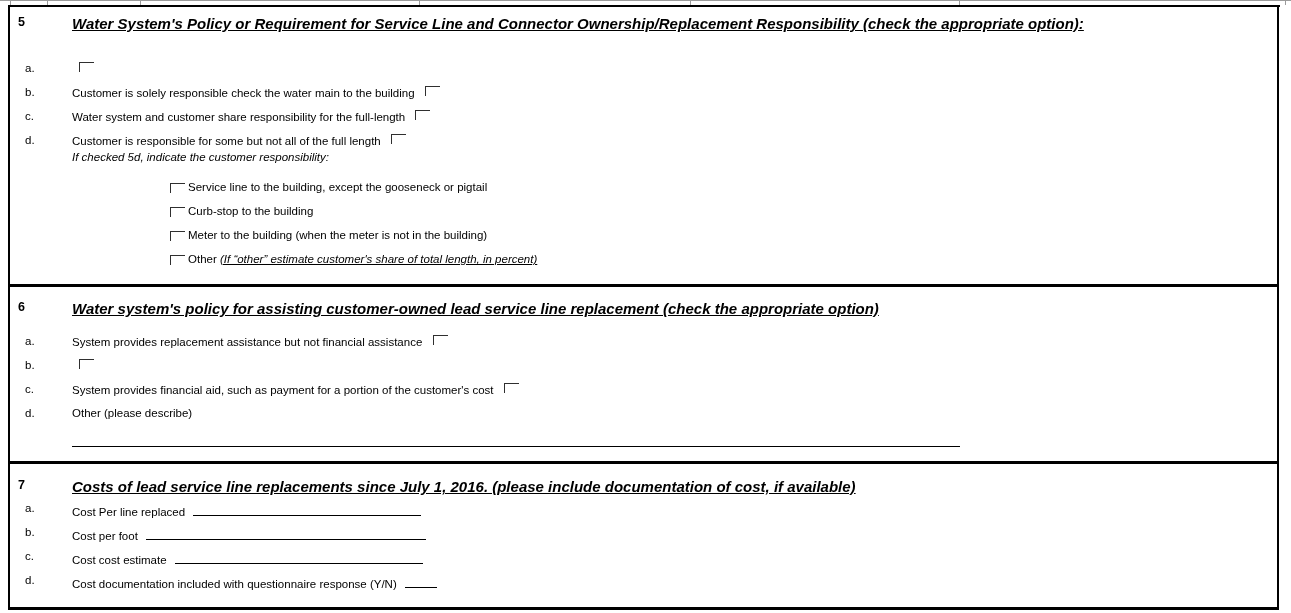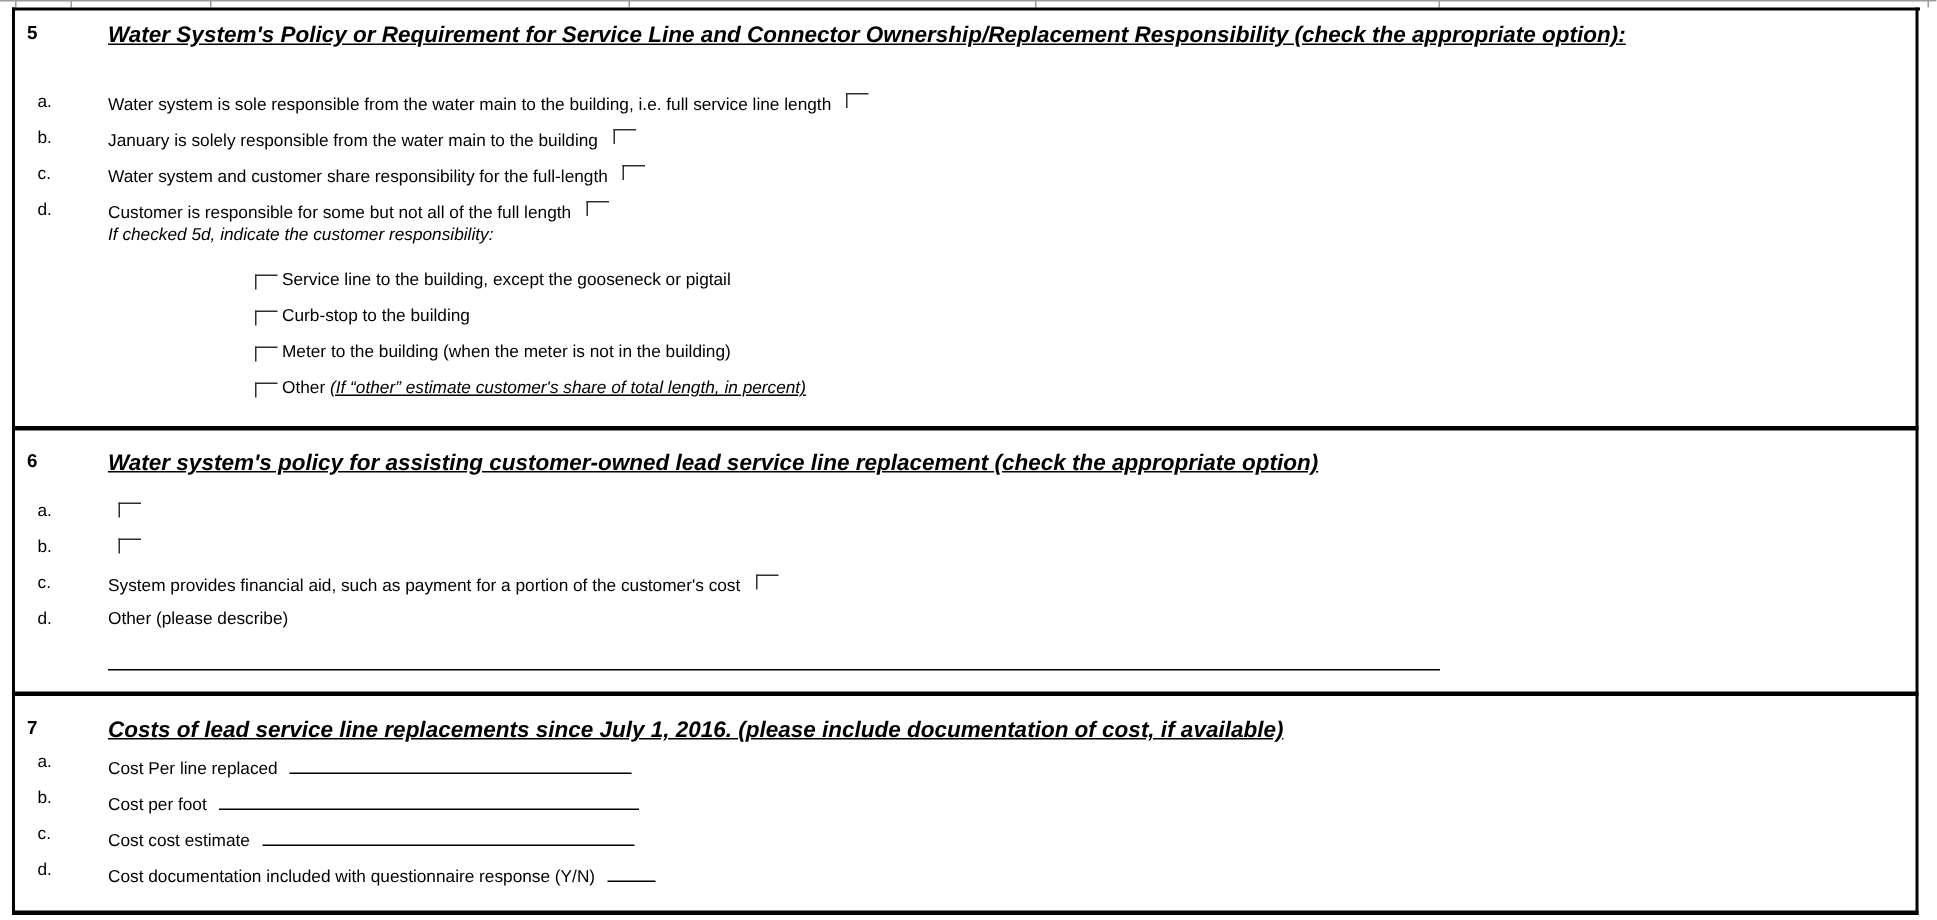--- a/index.html
+++ b/index.html
@@ -60,26 +60,25 @@
 <div class="bline" style="left:8px; top:284px; width:1271px; height:3px;"></div>
 <div class="bline" style="left:8px; top:461px; width:1271px; height:3px;"></div>
 
 <div class="row title-row" style="top:15px">
   <span class="sec-num">5</span>
   <span class="title-text">Water System's Policy or Requirement for Service Line and Connector Ownership/Replacement Responsibility (check the appropriate option):</span>
 </div>
 
 <div class="row opt-row" style="top:62px">
   <span class="opt-label">a.</span>
-  <span>Water system is sole responsible from the water main to the building, i.e. full service line length</span>
   <span class="cb"></span>
 </div>
 <div class="row opt-row" style="top:86px">
   <span class="opt-label">b.</span>
-  <span>January is solely responsible from the water main to the building</span>
+  <span>Customer is solely responsible check the water main to the building</span>
   <span class="cb"></span>
 </div>
 <div class="row opt-row" style="top:110px">
   <span class="opt-label">c.</span>
   <span>Water system and customer share responsibility for the full-length</span>
   <span class="cb"></span>
 </div>
 <div class="row opt-row" style="top:134px">
   <span class="opt-label">d.</span>
   <span>Customer is responsible for some but not all of the full length</span>
@@ -107,20 +106,21 @@
   <span class="italic-note">(If “other” estimate customer's share of total length, in percent)</span>
 </div>
 
 <div class="row title-row" style="top:300px">
   <span class="sec-num">6</span>
   <span class="title-text">Water system's policy for assisting customer-owned lead service line replacement (check the appropriate option)</span>
 </div>
 
 <div class="row opt-row" style="top:335px">
   <span class="opt-label">a.</span>
+  <span>System provides replacement assistance but not financial assistance</span>
   <span class="cb"></span>
 </div>
 <div class="row opt-row" style="top:359px">
   <span class="opt-label">b.</span>
   <span class="cb"></span>
 </div>
 <div class="row opt-row" style="top:383px">
   <span class="opt-label">c.</span>
   <span>System provides financial aid, such as payment for a portion of the customer's cost</span>
   <span class="cb"></span>

